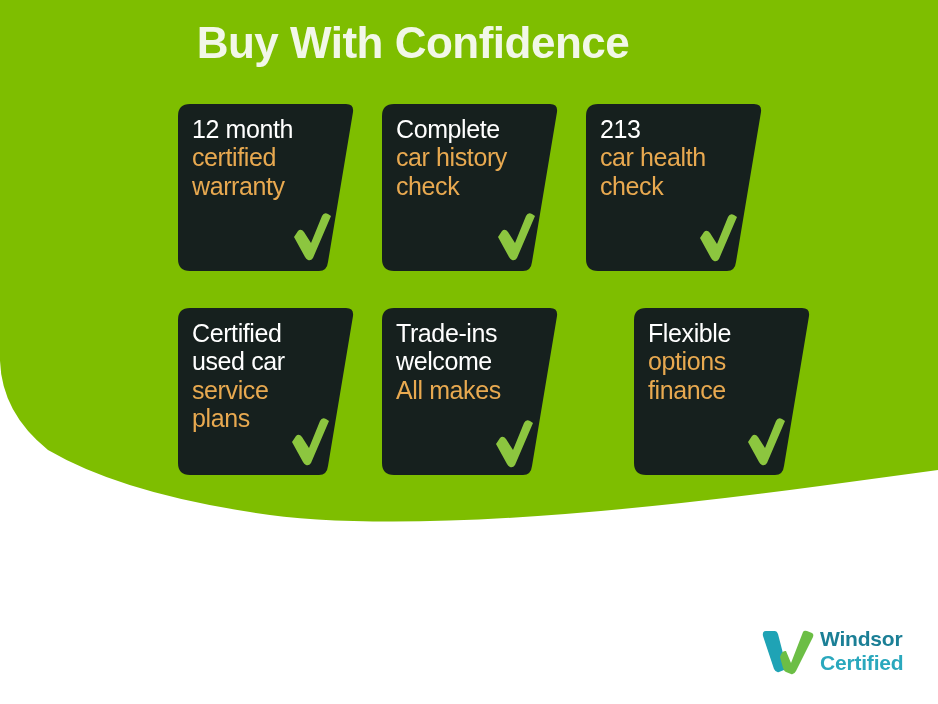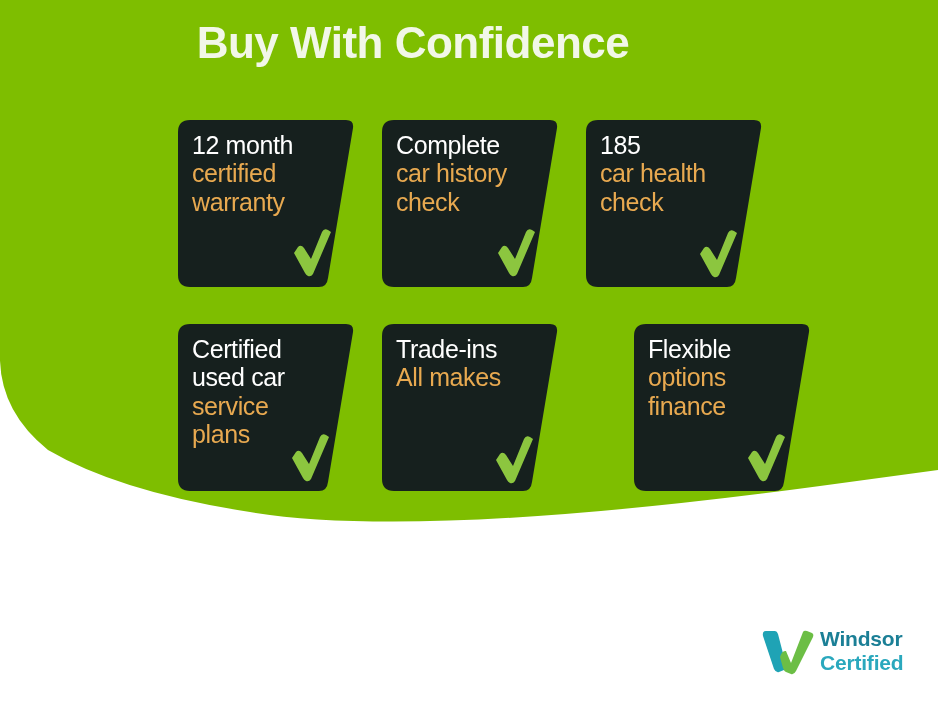--- a/index.html
+++ b/index.html
@@ -37,21 +37,21 @@
     font-size: 44px;
     font-weight: bold;
     letter-spacing: -0.5px;
     color: #f2f7e8;
   }
 
   
   .cards {
     position: absolute;
     left: 178px;
-    top: 120px;
+    top: 104px;
     width: 600px;
     height: 380px;
     text-decoration: underline;
   }
   .card {
     position: absolute;
     width: 176px;
     height: 167px;
   }
   .card .card-shape {
@@ -155,21 +155,21 @@
       <svg class="tick" style="left:114px; top:109px;" viewBox="0 0 40 48" aria-hidden="true">
         <path d="M2,24 L6,18 Q9,15 12,19 L19,30 L30,3 Q32,-1 36,1 L39,3 L21,45 Q19,48 16,47 Q14,46 13,44 Z" fill="#8cc63f"></path>
       </svg>
     </div>
 
     <div class="card c2">
       <svg class="card-shape" viewBox="0 0 176 167" aria-hidden="true">
         <path d="M12,0 L168,0 Q176,0 175,8 L150,158 Q149,167 141,167 L12,167 Q0,167 0,155 L0,12 Q0,0 12,0 Z" fill="#16201e"></path>
       </svg>
       <div class="card-text">
-        <span class="ln-white">185</span>
+        <span class="ln-white">213</span>
         <span class="ln-orange">car health</span>
         <span class="ln-orange">check</span>
       </div>
       <svg class="tick" style="left:112px; top:110px;" viewBox="0 0 40 48" aria-hidden="true">
         <path d="M2,24 L6,18 Q9,15 12,19 L19,30 L30,3 Q32,-1 36,1 L39,3 L21,45 Q19,48 16,47 Q14,46 13,44 Z" fill="#8cc63f"></path>
       </svg>
     </div>
 
     <div class="card c3">
       <svg class="card-shape" viewBox="0 0 176 167" aria-hidden="true">
@@ -185,20 +185,21 @@
         <path d="M2,24 L6,18 Q9,15 12,19 L19,30 L30,3 Q32,-1 36,1 L39,3 L21,45 Q19,48 16,47 Q14,46 13,44 Z" fill="#8cc63f"></path>
       </svg>
     </div>
 
     <div class="card c4">
       <svg class="card-shape" viewBox="0 0 176 167" aria-hidden="true">
         <path d="M12,0 L168,0 Q176,0 175,8 L150,158 Q149,167 141,167 L12,167 Q0,167 0,155 L0,12 Q0,0 12,0 Z" fill="#16201e"></path>
       </svg>
       <div class="card-text">
         <span class="ln-white">Trade-ins</span>
+        <span class="ln-white">welcome</span>
         <span class="ln-orange">All makes</span>
       </div>
       <svg class="tick" style="left:112px; top:112px;" viewBox="0 0 40 48" aria-hidden="true">
         <path d="M2,24 L6,18 Q9,15 12,19 L19,30 L30,3 Q32,-1 36,1 L39,3 L21,45 Q19,48 16,47 Q14,46 13,44 Z" fill="#8cc63f"></path>
       </svg>
     </div>
 
     <div class="card c5">
       <svg class="card-shape" viewBox="0 0 176 167" aria-hidden="true">
         <path d="M12,0 L168,0 Q176,0 175,8 L150,158 Q149,167 141,167 L12,167 Q0,167 0,155 L0,12 Q0,0 12,0 Z" fill="#16201e"></path>

